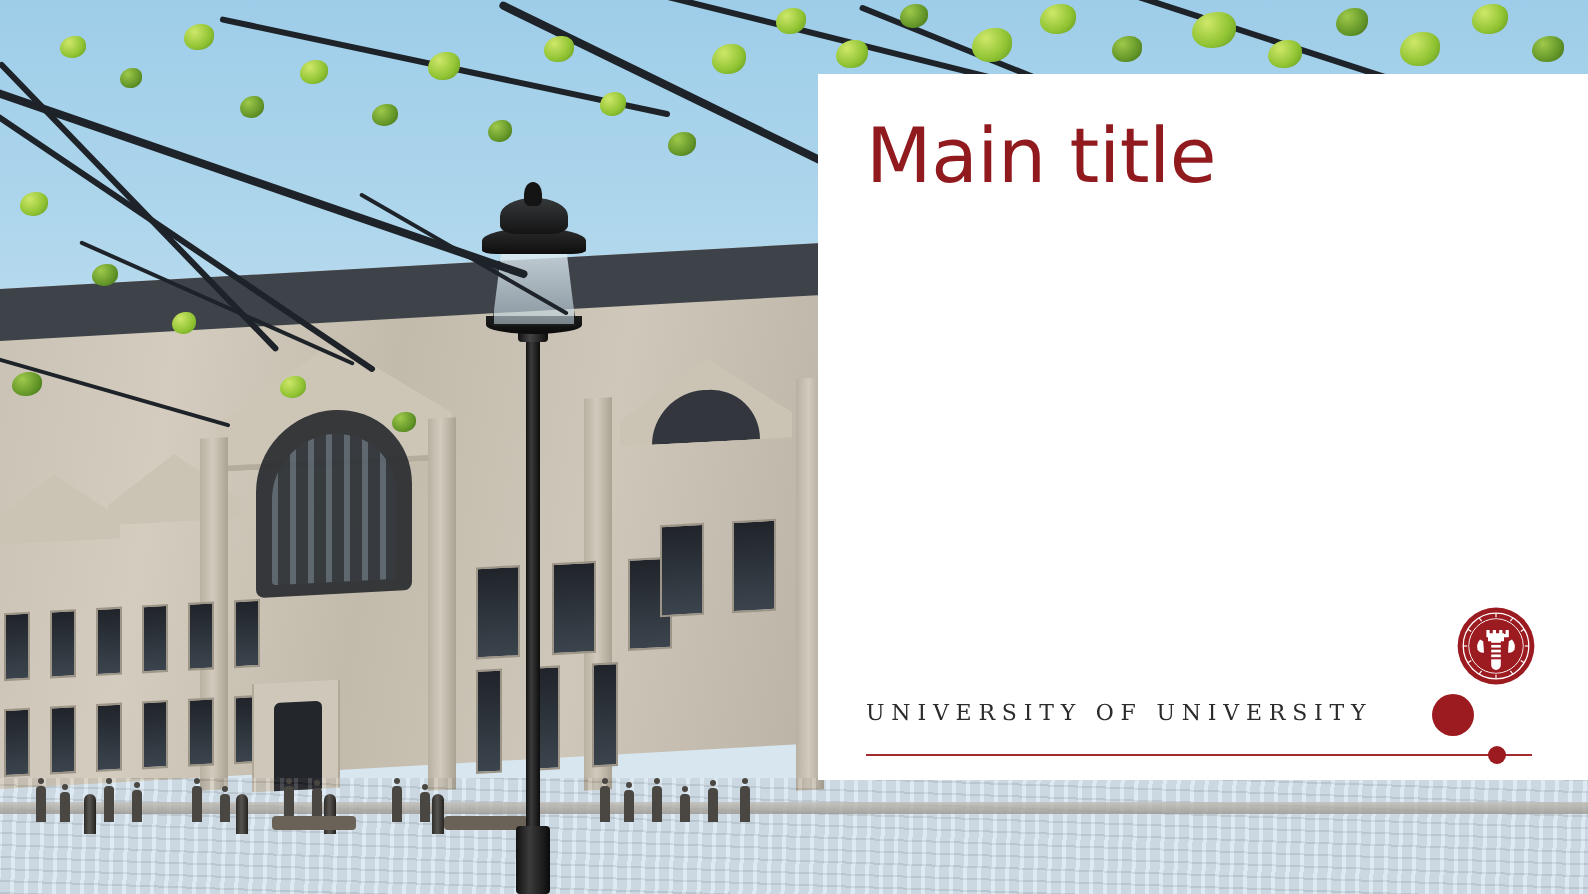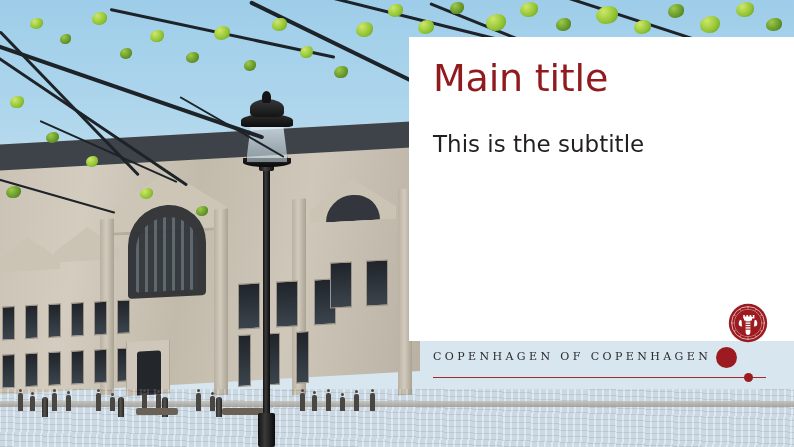--- a/index.html
+++ b/index.html
@@ -226,21 +226,21 @@
   .flag:before{
     content:""; position:absolute; left:5px; top:0; width:2.5px; height:12px; background:#c2333a;
   }
   .flag:after{
     content:""; position:absolute; left:0; top:4.5px; width:17px; height:2.5px; background:#c2333a;
   }
 
   
   .panel {
     position:absolute;
-    left:409px; top:37px; width:385px; height:304px;
+    left:409px; top:37px; width:385px; height:353px;
     background:#ffffff;
   }
   .title {
     position:absolute; left:24px; top:22px;
     font-size:38px; line-height:1;
     color:#901a1e;
     font-weight:400;
     letter-spacing:-.2px;
     white-space:nowrap;
   }
@@ -423,24 +423,23 @@
     <div class="leaf" style="left:86px;  top:156px; width:12px; height:11px;"></div>
     <div class="leaf d" style="left:6px;   top:186px; width:15px; height:12px;"></div>
     <div class="leaf" style="left:140px; top:188px; width:13px; height:11px;"></div>
     <div class="leaf d" style="left:196px; top:206px; width:12px; height:10px;"></div>
   </div>
 
   <div class="panel">
 
     <div class="title">Main title</div>
 
-    <div class="subtitle">This is the subtitle</div>
-
-
-    <div class="brandtext">COPENHAGEN OF COPENHAGEN</div>
+
+
+    <div class="brandtext">UNIVERSITY OF UNIVERSITY</div>
 
     <div class="rule"></div>
     <div class="dot-small"></div>
     <div class="dot-big"></div>
 
     <div class="seal">
       <svg viewBox="0 0 100 100" xmlns="http://www.w3.org/2000/svg">
         <circle cx="50" cy="50" r="48" fill="#9c1b20"></circle>
         <circle cx="50" cy="50" r="41" fill="none" stroke="#ffffff" stroke-width="1.6"></circle>
         <circle cx="50" cy="50" r="34" fill="none" stroke="#ffffff" stroke-width="1.2"></circle>

